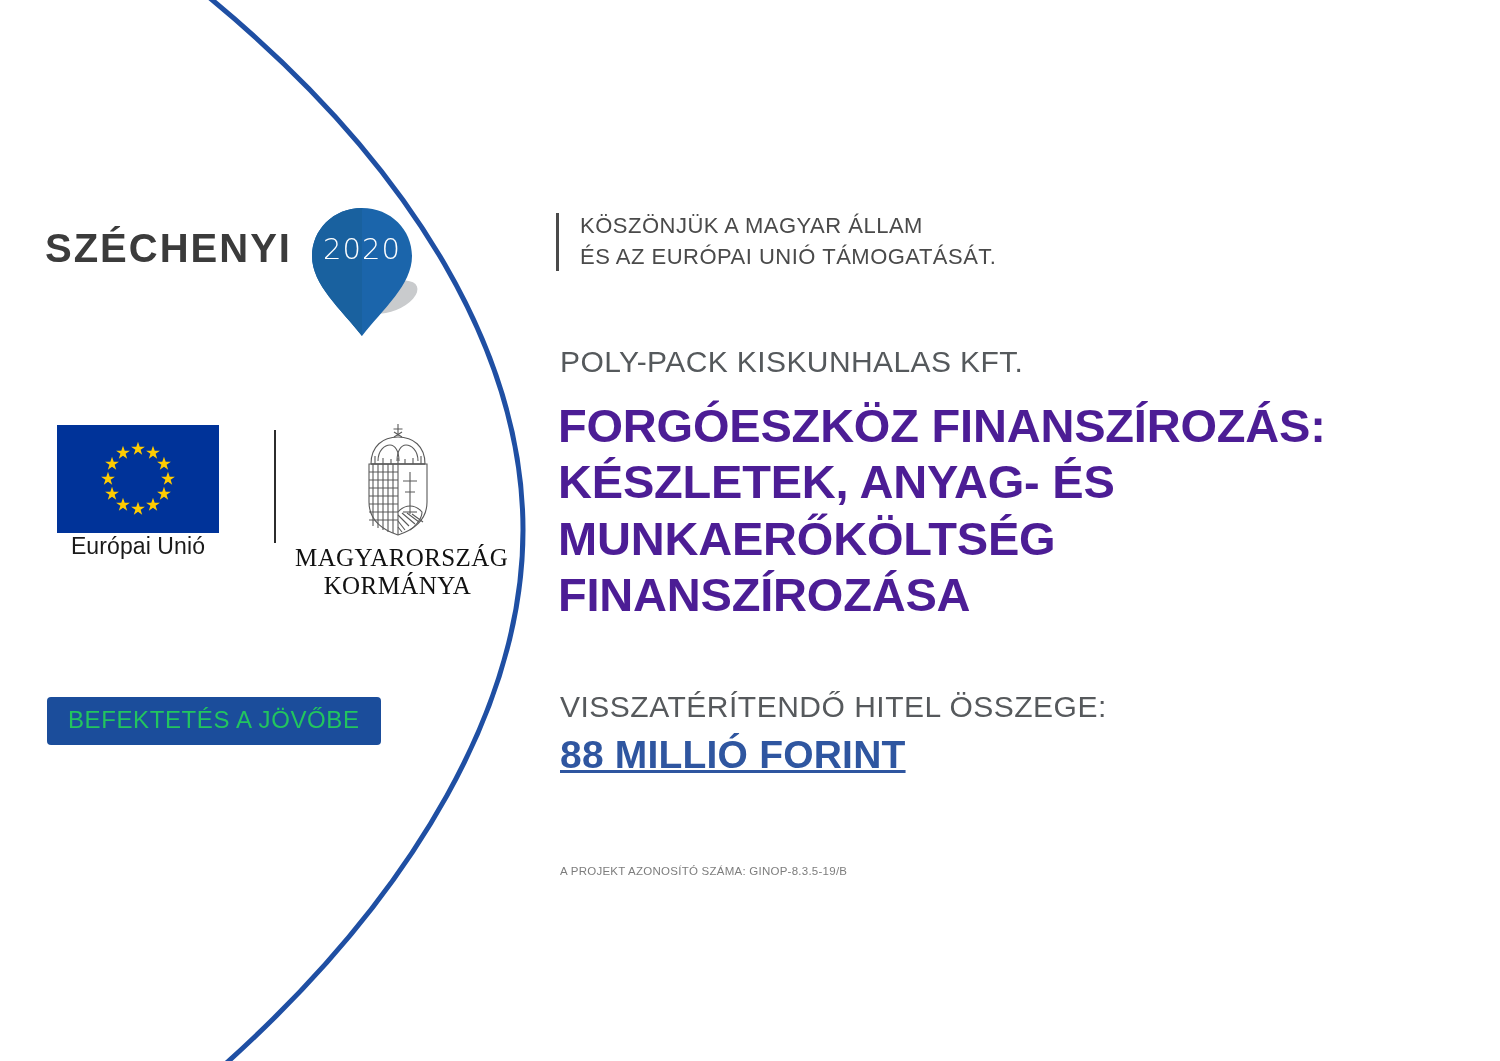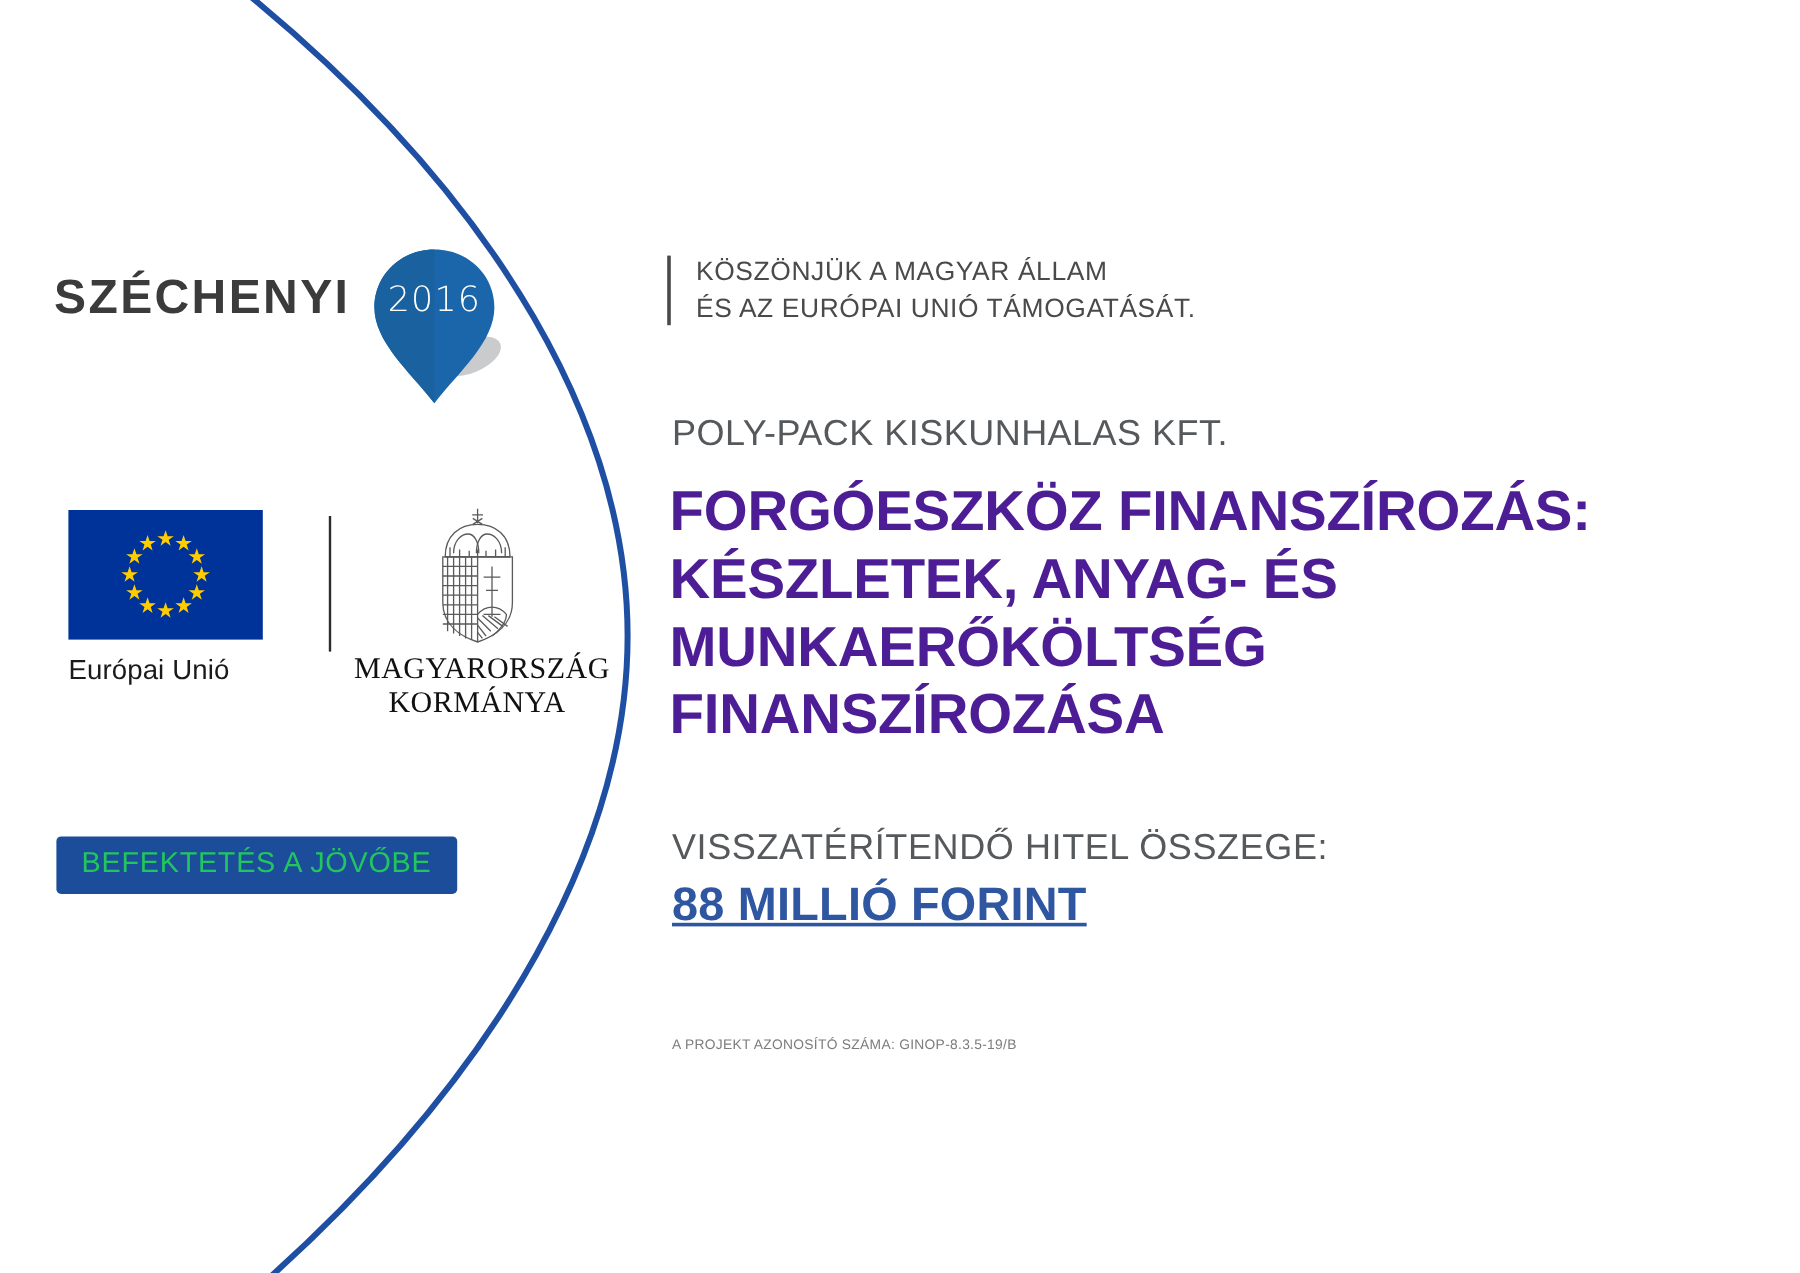--- a/index.html
+++ b/index.html
@@ -37,21 +37,21 @@
   }
 
   
   .emblems{position:absolute;left:45px;top:420px;width:430px;height:190px;}
   .eu-block{position:absolute;left:12px;top:5px;width:175px;}
   .eu-flag{
     position:relative;width:162px;height:108px;background:#003399;
   }
   .eu-flag svg{position:absolute;left:0;top:0;}
   .eu-caption{
-    margin-top:12px;width:162px;
+    width:162px;text-align:center;
     font-size:23px;color:#1a1a1a;letter-spacing:0.1px;
   }
   .emblem-divider{
     position:absolute;left:229px;top:10px;width:2px;height:113px;background:#2c2c2c;
   }
   .hu-block{position:absolute;left:250px;top:0px;width:205px;text-align:center;}
   .hu-arms{margin:0 auto;display:block;}
   .hu-caption{
     margin-top:6px;
     font-family:"Liberation Serif","DejaVu Serif",serif;
@@ -124,21 +124,21 @@
 
     <div class="sz-logo">
       <div class="sz-word">SZÉCHENYI</div>
 
       <div class="pin-wrap">
         <div class="pin-shadow"></div>
         <svg class="pin-svg" width="110" height="135" viewBox="0 0 110 135" aria-hidden="true">
           <path d="M55 3 C26 3 5 25 5 51 C5 80 34 104 55 131 C76 104 105 80 105 51 C105 25 84 3 55 3 Z" fill="#1b65ab"></path>
           <path d="M55 3 C26 3 5 25 5 51 C5 80 34 104 55 131 L55 3 Z" fill="#19619f"></path>
         </svg>
-        <div class="pin-2020">2016</div>
+        <div class="pin-2020">2020</div>
       </div>
     </div>
 
     <div class="emblems">
 
       <div class="eu-block">
         <div class="eu-flag">
           <svg width="162" height="108" viewBox="0 0 162 108" aria-hidden="true">
             <g fill="#ffcc00">
               <g transform="translate(81,54)">

